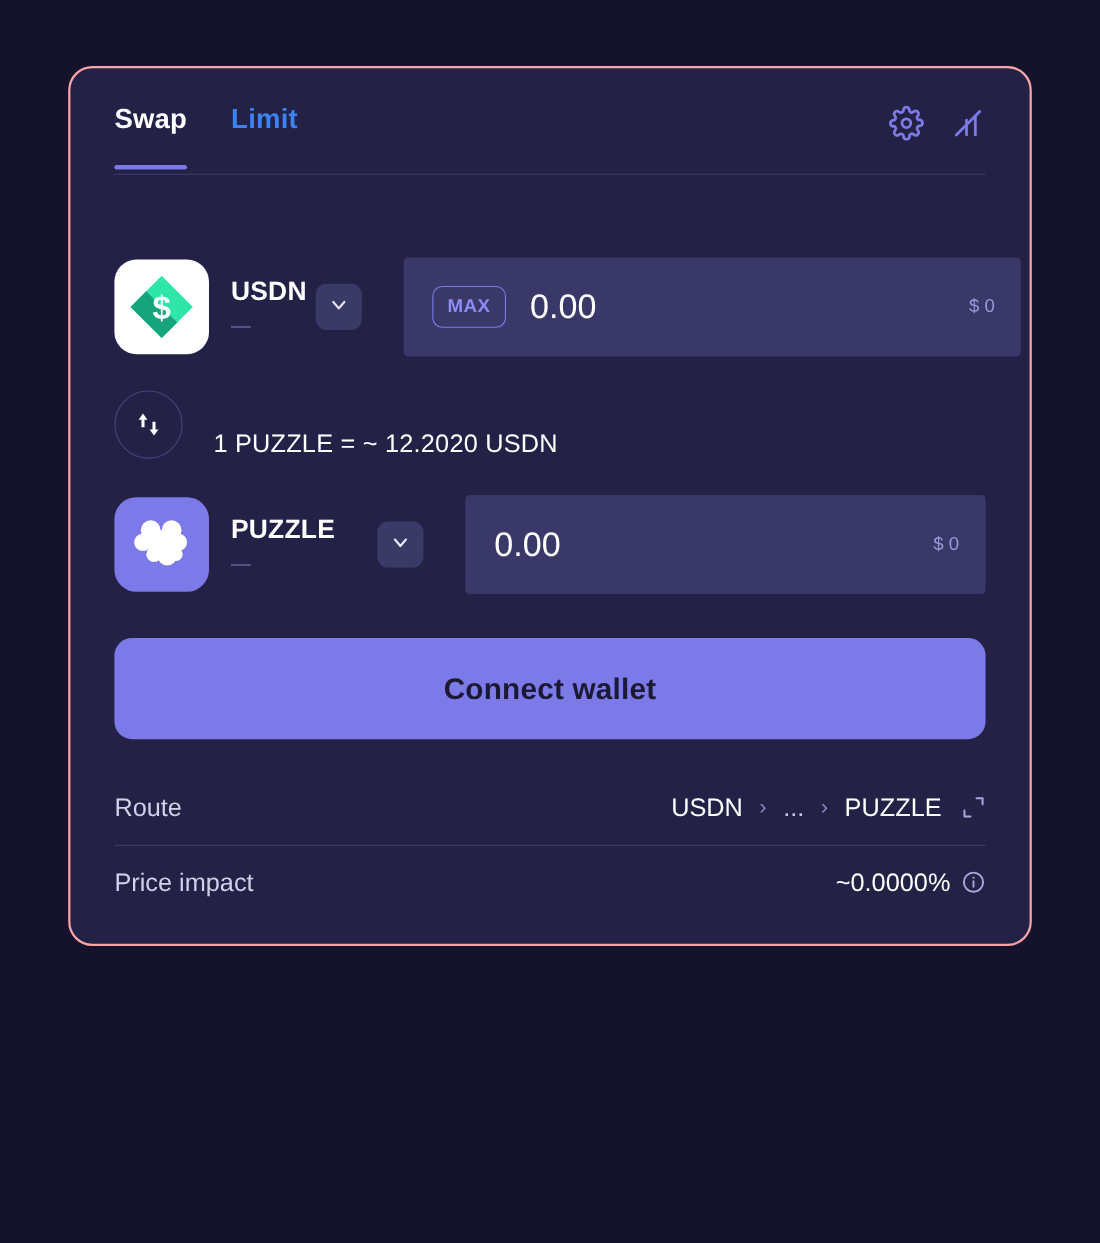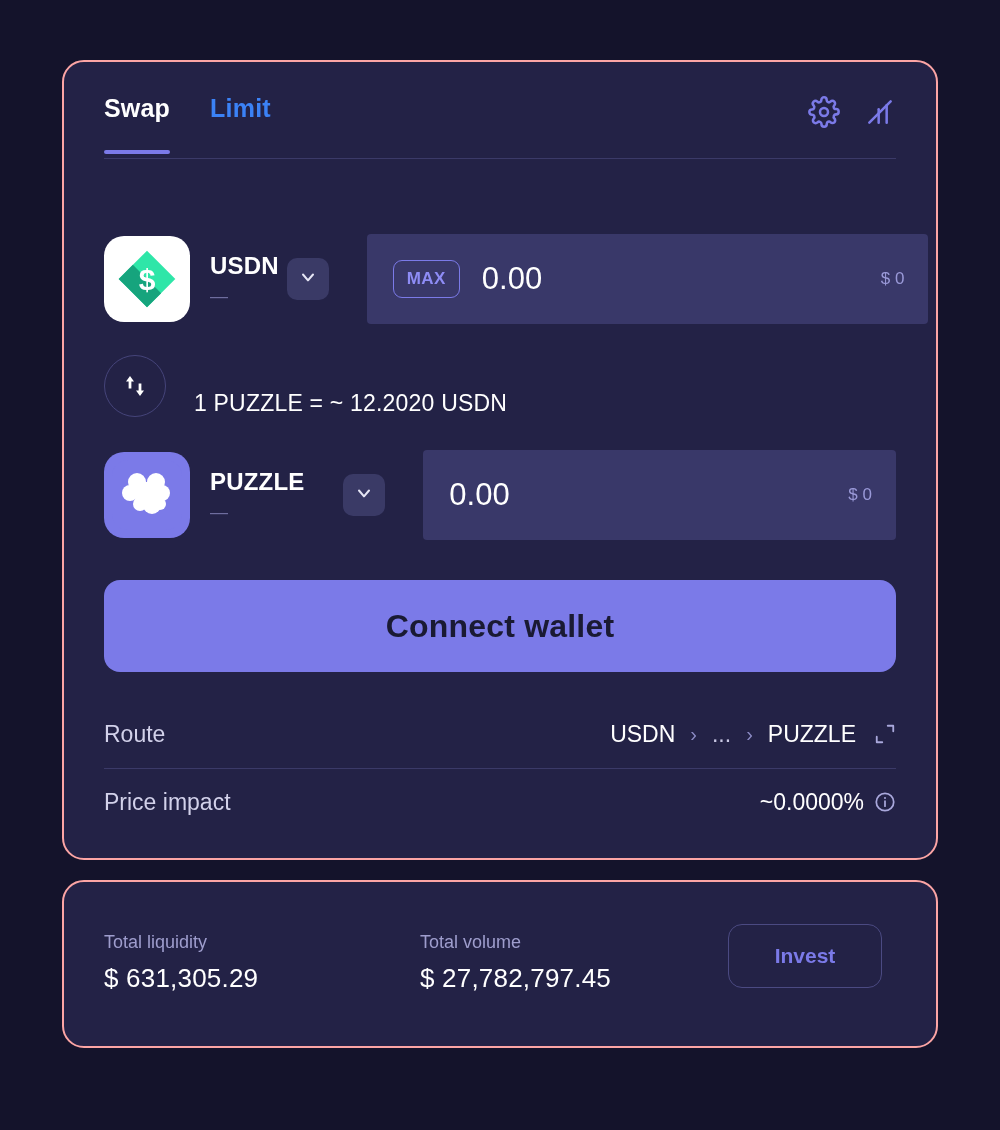--- a/index.html
+++ b/index.html
@@ -98,21 +98,21 @@
     cursor: pointer; flex: 0 0 62px;
   }
   .rate-text {
     margin-left: 28px; font-size: 23px; color: #ffffff; letter-spacing: .2px;
   }
 
   
   #connect-btn {
     position: absolute; left: 40px; right: 40px; top: 518px; height: 92px;
     background: #7b7ae8; border: none; border-radius: 16px;
-    font-size: 32px; font-weight: bold; color: #1a1a33; cursor: pointer;
+    font-size: 27px; font-weight: bold; color: #1a1a33; cursor: pointer;
     font-family: inherit; letter-spacing: .2px;
   }
 
   
   .info-row {
     position: absolute; left: 40px; right: 40px; height: 68px;
     display: flex; align-items: center; justify-content: space-between;
   }
   #route-row { top: 638px; justify-content: space-between; }
   #impact-row { top: 706px; }
@@ -279,25 +279,14 @@
           <svg width="22" height="22" viewBox="0 0 24 24" fill="none" stroke="#a9a8dc" stroke-width="1.9" stroke-linecap="round" stroke-linejoin="round">
             <circle cx="12" cy="12" r="9.5"></circle>
             <line x1="12" y1="11" x2="12" y2="16.5"></line>
             <circle cx="12" cy="7.6" r="1.1" fill="#a9a8dc" stroke="none"></circle>
           </svg>
         </span>
       </span>
     </div>
   </div>
 
-  <div class="card" id="stats-card">
-    <div class="stat" id="stat-liquidity">
-      <div class="stat-label">Total liquidity</div>
-      <div class="stat-value">$ 631,305.29</div>
-    </div>
-    <div class="stat" id="stat-volume">
-      <div class="stat-label">Total volume</div>
-      <div class="stat-value">$ 27,782,797.45</div>
-    </div>
-    <button id="invest-btn">Invest</button>
-  </div>
 
 </div>
 
 </body></html>

